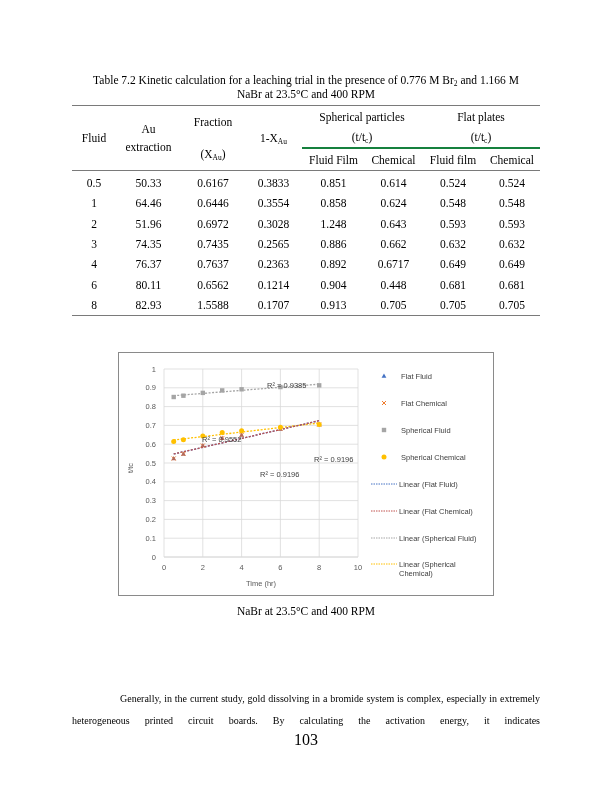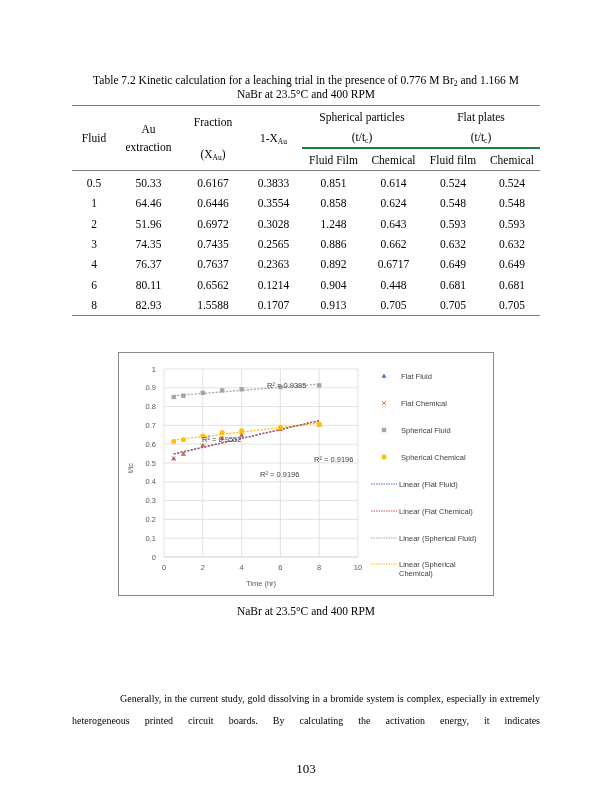--- a/index.html
+++ b/index.html
@@ -26,21 +26,21 @@
   #chart-frame { position: absolute; left: 118px; top: 352px; width: 376px; height: 244px;
                  border: 1px solid #8a8a8a; box-sizing: border-box; background: #fff; }
   #chart-svg { position: absolute; left: 0; top: 0; }
   .ax-text { font-family: "Liberation Sans", sans-serif; font-size: 7.5px; fill: #595959; }
   .r2-text { font-family: "Liberation Sans", sans-serif; font-size: 7.5px; fill: #404040; }
   .legend-text { font-family: "Liberation Sans", sans-serif; font-size: 7.5px; fill: #404040; }
 
   #body-text { position: absolute; left: 72px; top: 664px; width: 468px;
                font-size: 10px; line-height: 22px; text-align: justify; margin-top: 24px; }
   #body-text p { margin: 0; text-indent: 48px; text-align-last: justify; }
-  #page-number { position: absolute; left: 0; width: 612px; top: 761px; text-align: center; font-size: 13px; }
+  #page-number { position: absolute; left: 0; width: 612px; top: 731px; text-align: center; font-size: 16px; }
 </style>
 </head>
 <body>
 
 <div class="caption" id="table-caption">
   <div><span>Table 7.2 Kinetic calculation for a leaching trial in the presence of 0.776 M Br</span><sub>2</sub><span> and 1.166 M</span></div>
   <div>NaBr at 23.5°C and 400 RPM</div>
 </div>
 
 <table class="data">

